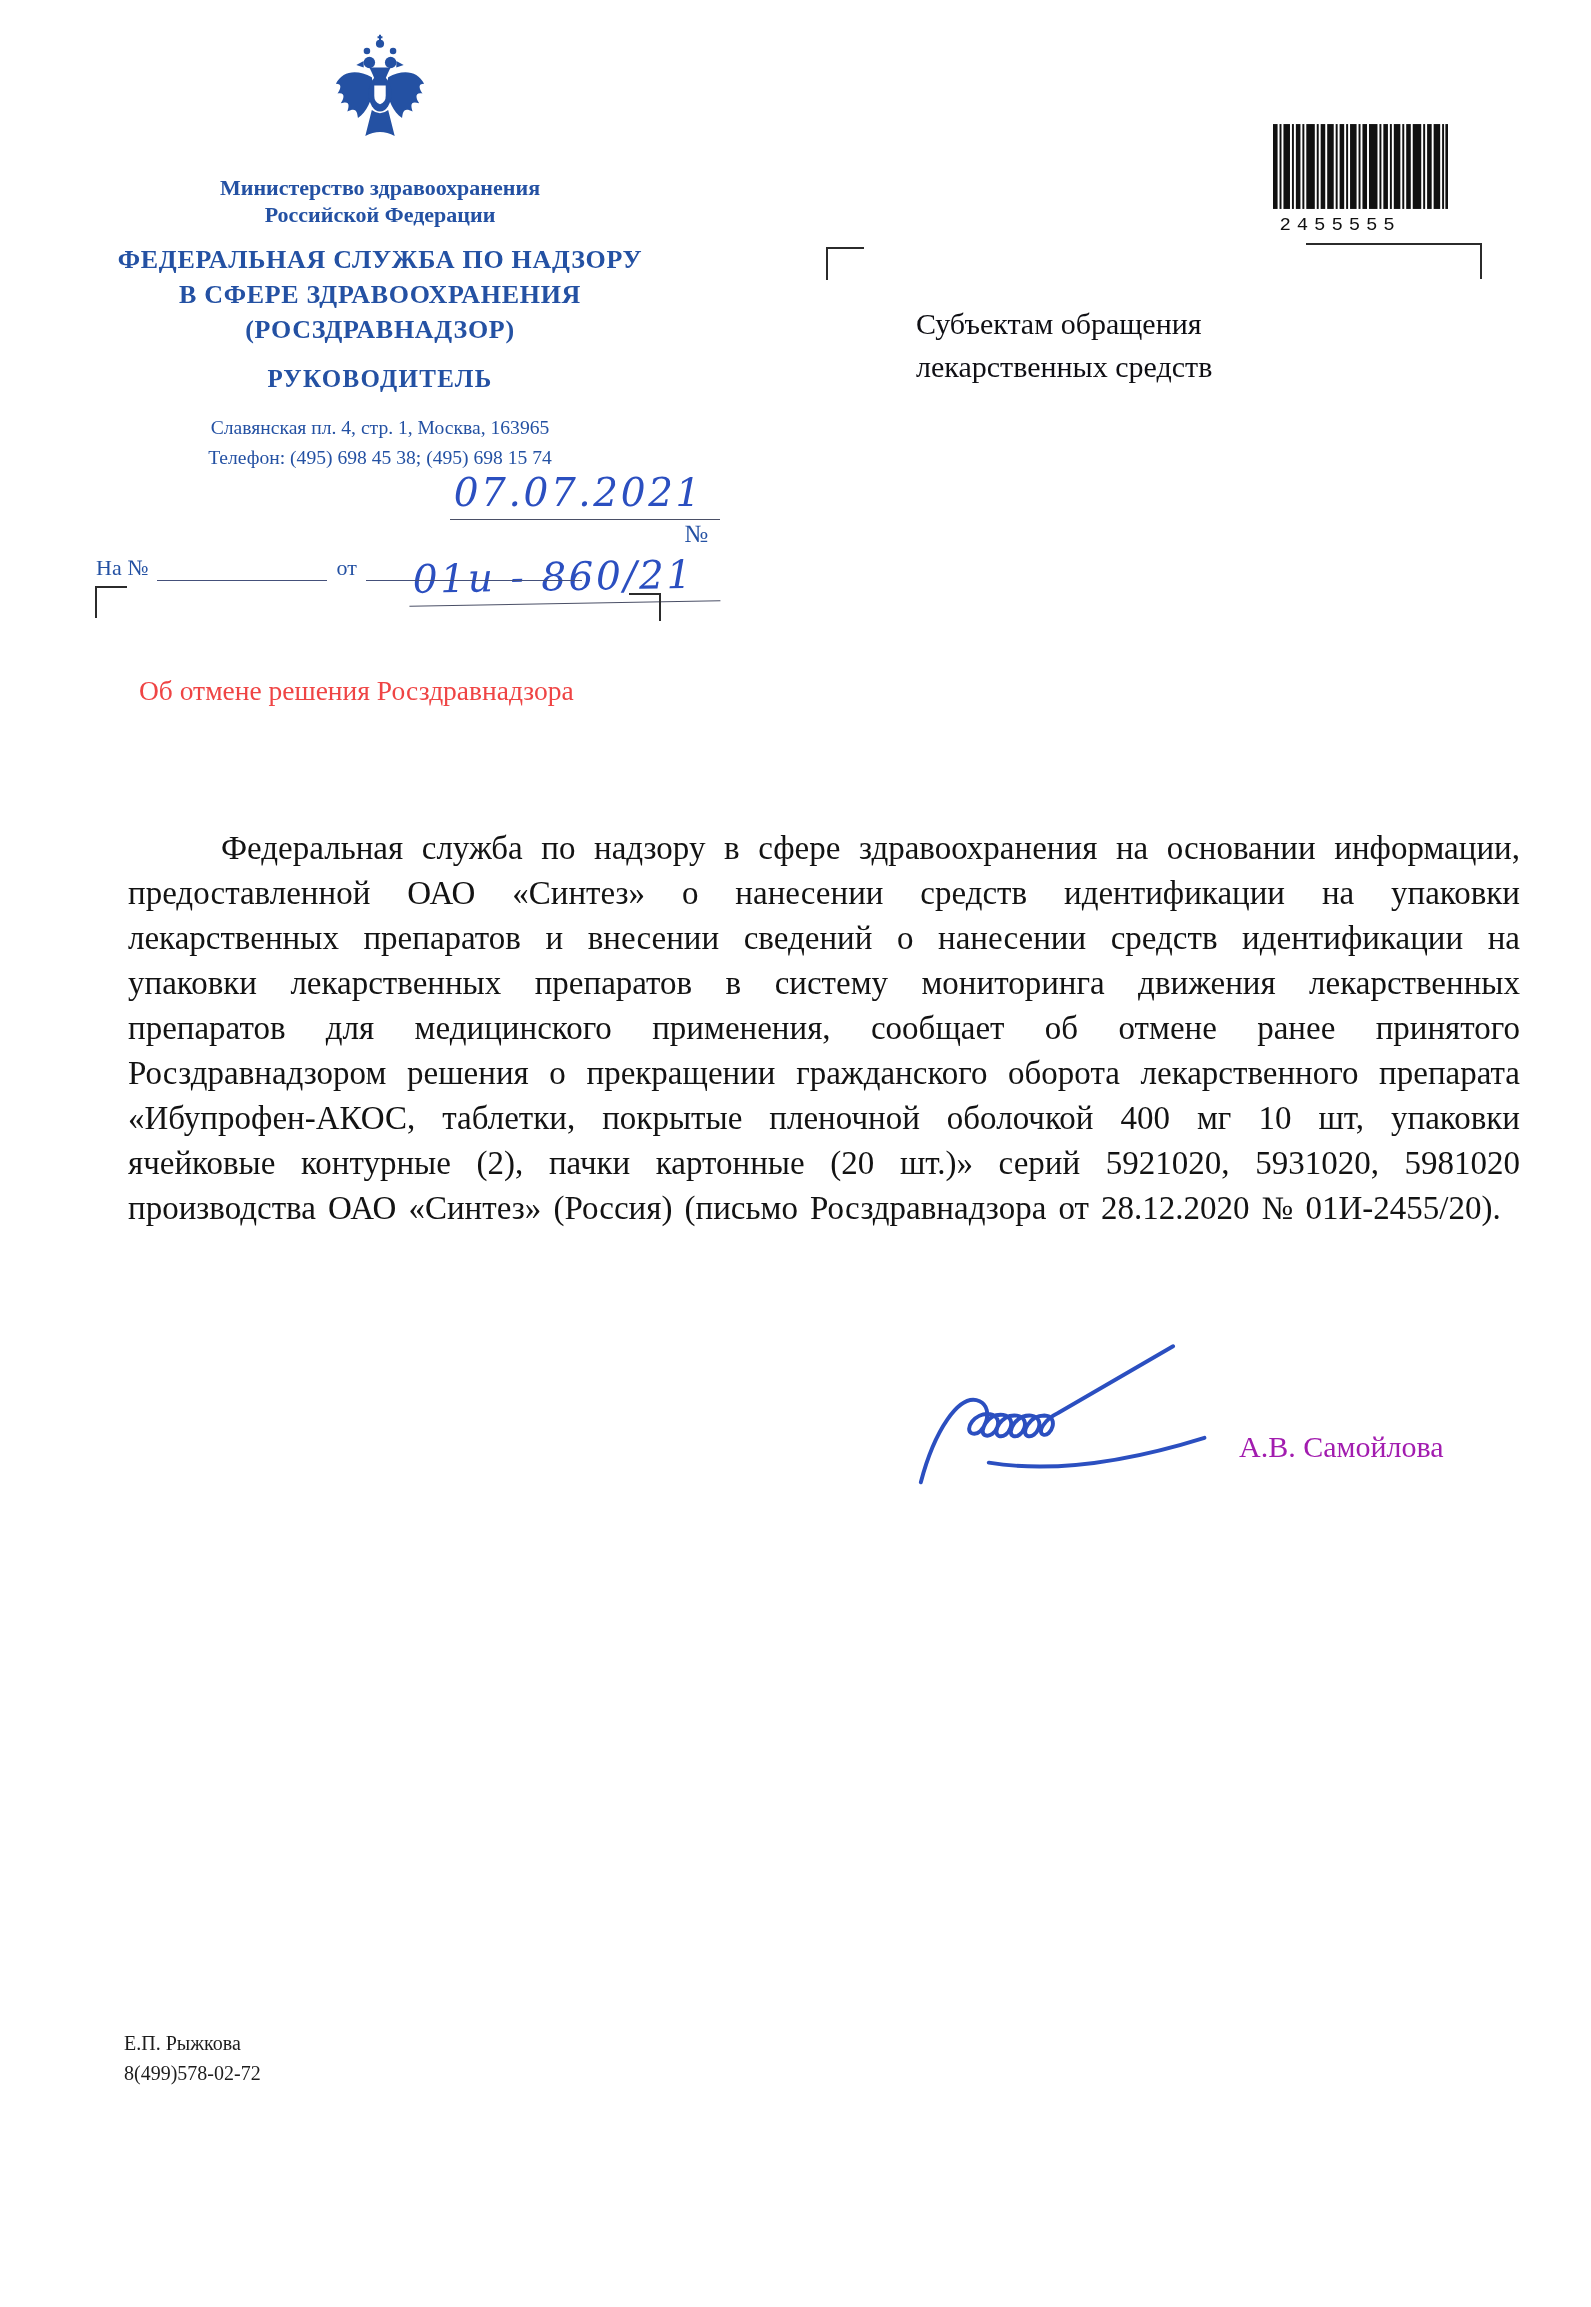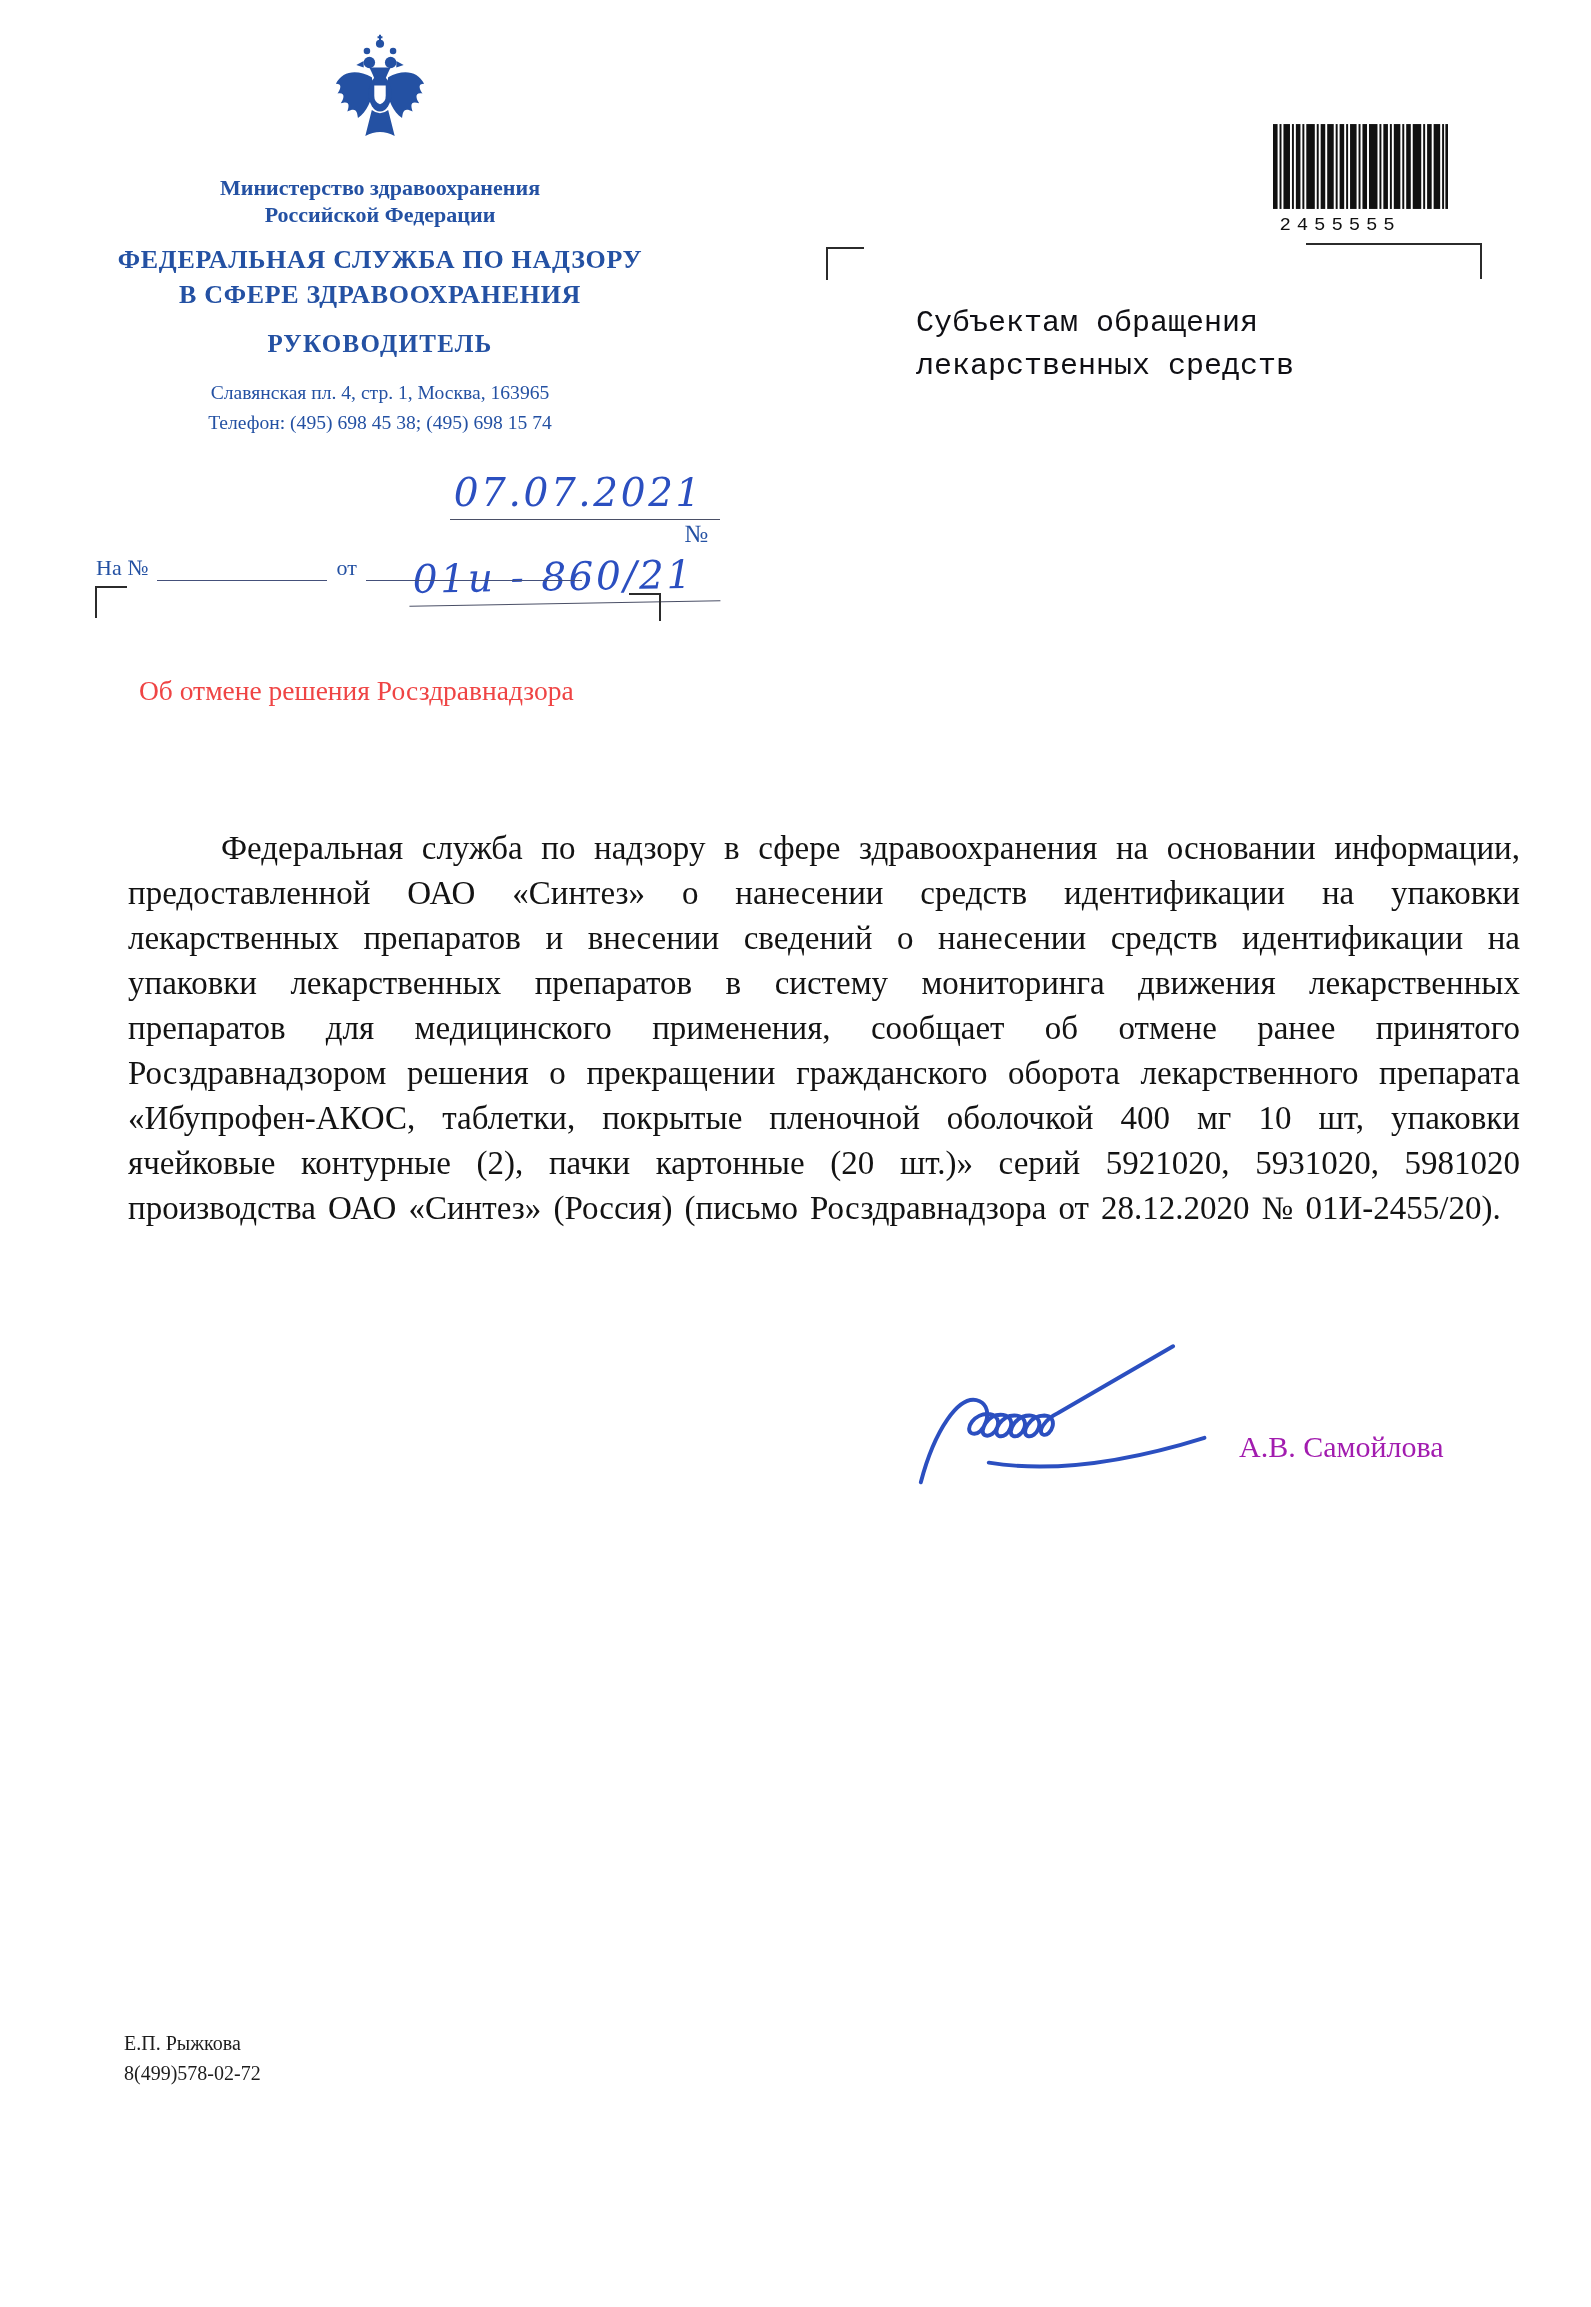--- a/index.html
+++ b/index.html
@@ -62,21 +62,21 @@
 
   
   .mark { position:absolute; }
   .mark-tl { left:826px; top:247px; width:36px; height:31px; border-top:2px solid #2b2b2b; border-left:2px solid #2b2b2b; }
   .mark-bl { left:95px;  top:586px; width:30px; height:30px; border-top:2px solid #2b2b2b; border-left:2px solid #2b2b2b; }
   .mark-br { left:629px;  top:593px; width:30px; height:26px; border-top:2px solid #2b2b2b; border-right:2px solid #2b2b2b; }
 
   
   .recipient {
     position:absolute; left:916px; top:302px;
-    font-size:30px; line-height:43px; color:#0f0f14;font-family:Liberation Mono, monospace;
+    font-size:30px; line-height:43px; color:#0f0f14;
   }
 
   
   .subject { position:absolute; left:139px; top:675px; font-size:27.5px; color:#ef4444; }
 
   
   .body-text {
     position:absolute; left:128px; top:826px; width:1392px; margin:0;
     font-size:33px; line-height:45px; text-align:justify;
     text-indent:93px; word-spacing:3.9px; color:#131313;
@@ -113,20 +113,21 @@
     </svg>
 
     <div class="ministry">
       <div>Министерство здравоохранения</div>
       <div>Российской Федерации</div>
     </div>
 
     <div class="service">
       <div>ФЕДЕРАЛЬНАЯ СЛУЖБА ПО НАДЗОРУ</div>
       <div>В СФЕРЕ ЗДРАВООХРАНЕНИЯ</div>
+      <div>(РОСЗДРАВНАДЗОР)</div>
     </div>
 
     <div class="role">РУКОВОДИТЕЛЬ</div>
     <div class="addr">Славянская пл. 4, стр. 1, Москва, 163965</div>
     <div class="addr2">Телефон: (495) 698 45 38; (495) 698 15 74</div>
   </div>
 
   <div class="reg-row">
     <span class="hw">07.07.2021</span>
     <span class="nosign">№</span>

